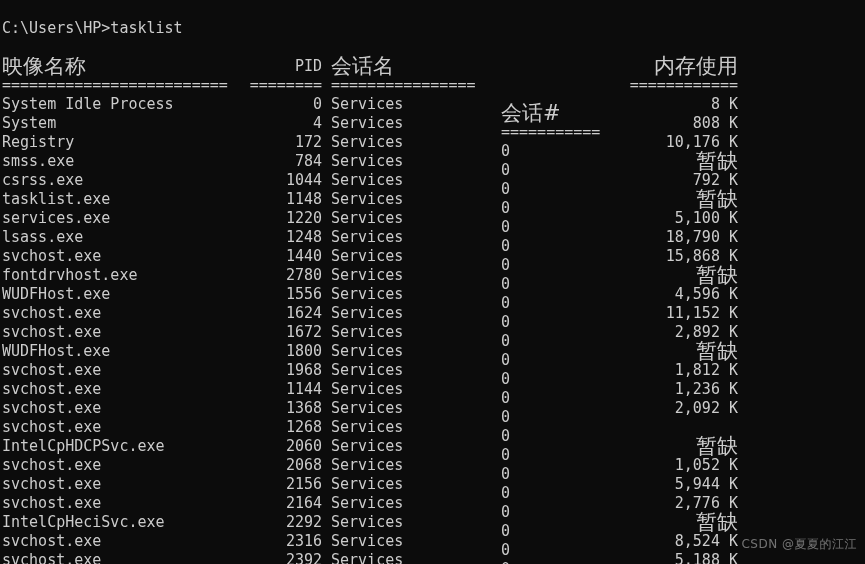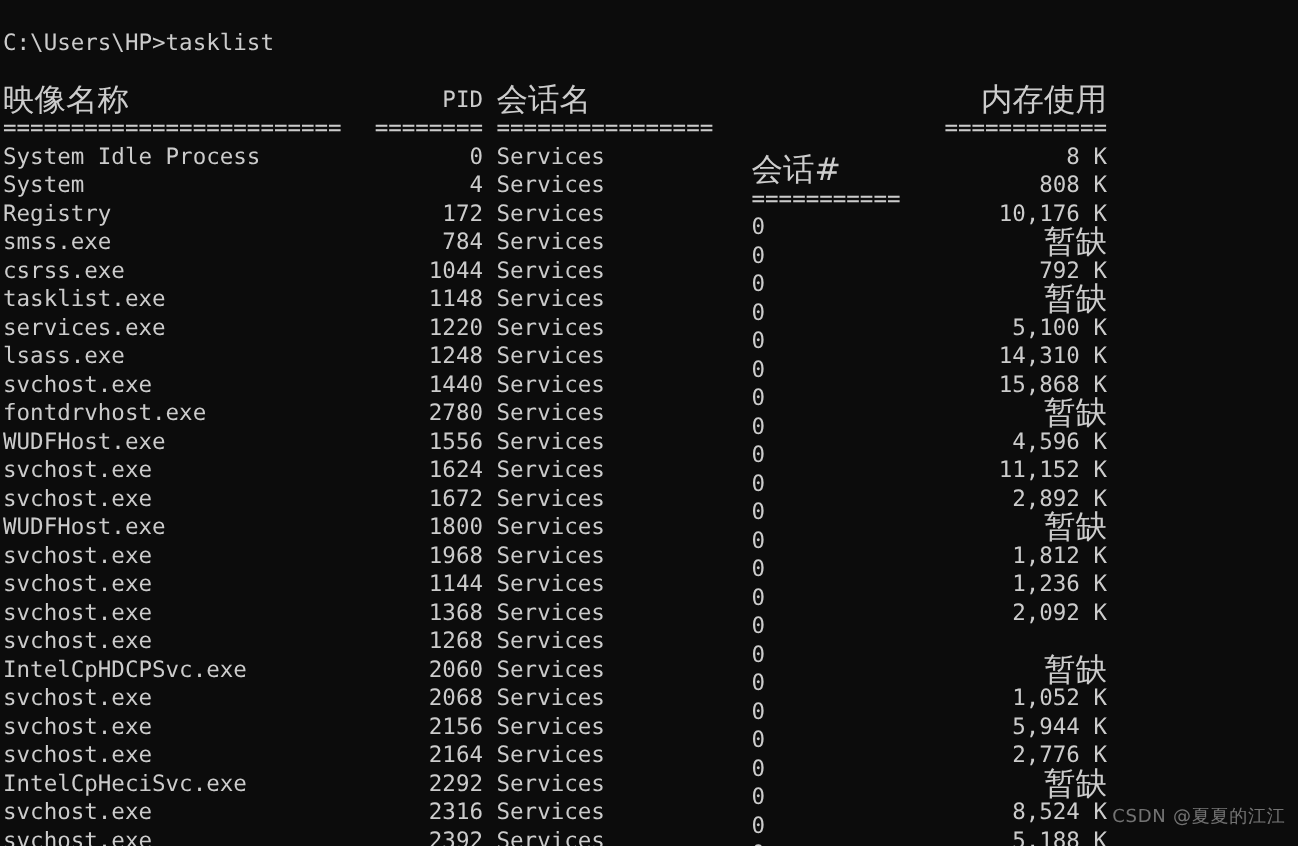--- a/index.html
+++ b/index.html
@@ -132,21 +132,21 @@
   </div>
 
   <div id="rows-container">
       <div class="row"><span class="c-name">System Idle Process</span><span class="c-pid">0</span><span class="c-sess">Services</span><span class="c-snum">0</span><span class="c-mem">8 K</span></div>
       <div class="row"><span class="c-name">System</span><span class="c-pid">4</span><span class="c-sess">Services</span><span class="c-snum">0</span><span class="c-mem">808 K</span></div>
       <div class="row"><span class="c-name">Registry</span><span class="c-pid">172</span><span class="c-sess">Services</span><span class="c-snum">0</span><span class="c-mem">10,176 K</span></div>
       <div class="row"><span class="c-name">smss.exe</span><span class="c-pid">784</span><span class="c-sess">Services</span><span class="c-snum">0</span><span class="c-mem cjk">暂缺</span></div>
       <div class="row"><span class="c-name">csrss.exe</span><span class="c-pid">1044</span><span class="c-sess">Services</span><span class="c-snum">0</span><span class="c-mem">792 K</span></div>
       <div class="row"><span class="c-name">tasklist.exe</span><span class="c-pid">1148</span><span class="c-sess">Services</span><span class="c-snum">0</span><span class="c-mem cjk">暂缺</span></div>
       <div class="row"><span class="c-name">services.exe</span><span class="c-pid">1220</span><span class="c-sess">Services</span><span class="c-snum">0</span><span class="c-mem">5,100 K</span></div>
-      <div class="row"><span class="c-name">lsass.exe</span><span class="c-pid">1248</span><span class="c-sess">Services</span><span class="c-snum">0</span><span class="c-mem">14,310 K</span></div>
+      <div class="row"><span class="c-name">lsass.exe</span><span class="c-pid">1248</span><span class="c-sess">Services</span><span class="c-snum">0</span><span class="c-mem">18,790 K</span></div>
       <div class="row"><span class="c-name">svchost.exe</span><span class="c-pid">1440</span><span class="c-sess">Services</span><span class="c-snum">0</span><span class="c-mem">15,868 K</span></div>
       <div class="row"><span class="c-name">fontdrvhost.exe</span><span class="c-pid">2780</span><span class="c-sess">Services</span><span class="c-snum">0</span><span class="c-mem cjk">暂缺</span></div>
       <div class="row"><span class="c-name">WUDFHost.exe</span><span class="c-pid">1556</span><span class="c-sess">Services</span><span class="c-snum">0</span><span class="c-mem">4,596 K</span></div>
       <div class="row"><span class="c-name">svchost.exe</span><span class="c-pid">1624</span><span class="c-sess">Services</span><span class="c-snum">0</span><span class="c-mem">11,152 K</span></div>
       <div class="row"><span class="c-name">svchost.exe</span><span class="c-pid">1672</span><span class="c-sess">Services</span><span class="c-snum">0</span><span class="c-mem">2,892 K</span></div>
       <div class="row"><span class="c-name">WUDFHost.exe</span><span class="c-pid">1800</span><span class="c-sess">Services</span><span class="c-snum">0</span><span class="c-mem cjk">暂缺</span></div>
       <div class="row"><span class="c-name">svchost.exe</span><span class="c-pid">1968</span><span class="c-sess">Services</span><span class="c-snum">0</span><span class="c-mem">1,812 K</span></div>
       <div class="row"><span class="c-name">svchost.exe</span><span class="c-pid">1144</span><span class="c-sess">Services</span><span class="c-snum">0</span><span class="c-mem">1,236 K</span></div>
       <div class="row"><span class="c-name">svchost.exe</span><span class="c-pid">1368</span><span class="c-sess">Services</span><span class="c-snum">0</span><span class="c-mem">2,092 K</span></div>
       <div class="row"><span class="c-name">svchost.exe</span><span class="c-pid">1268</span><span class="c-sess">Services</span><span class="c-snum">0</span></div>

